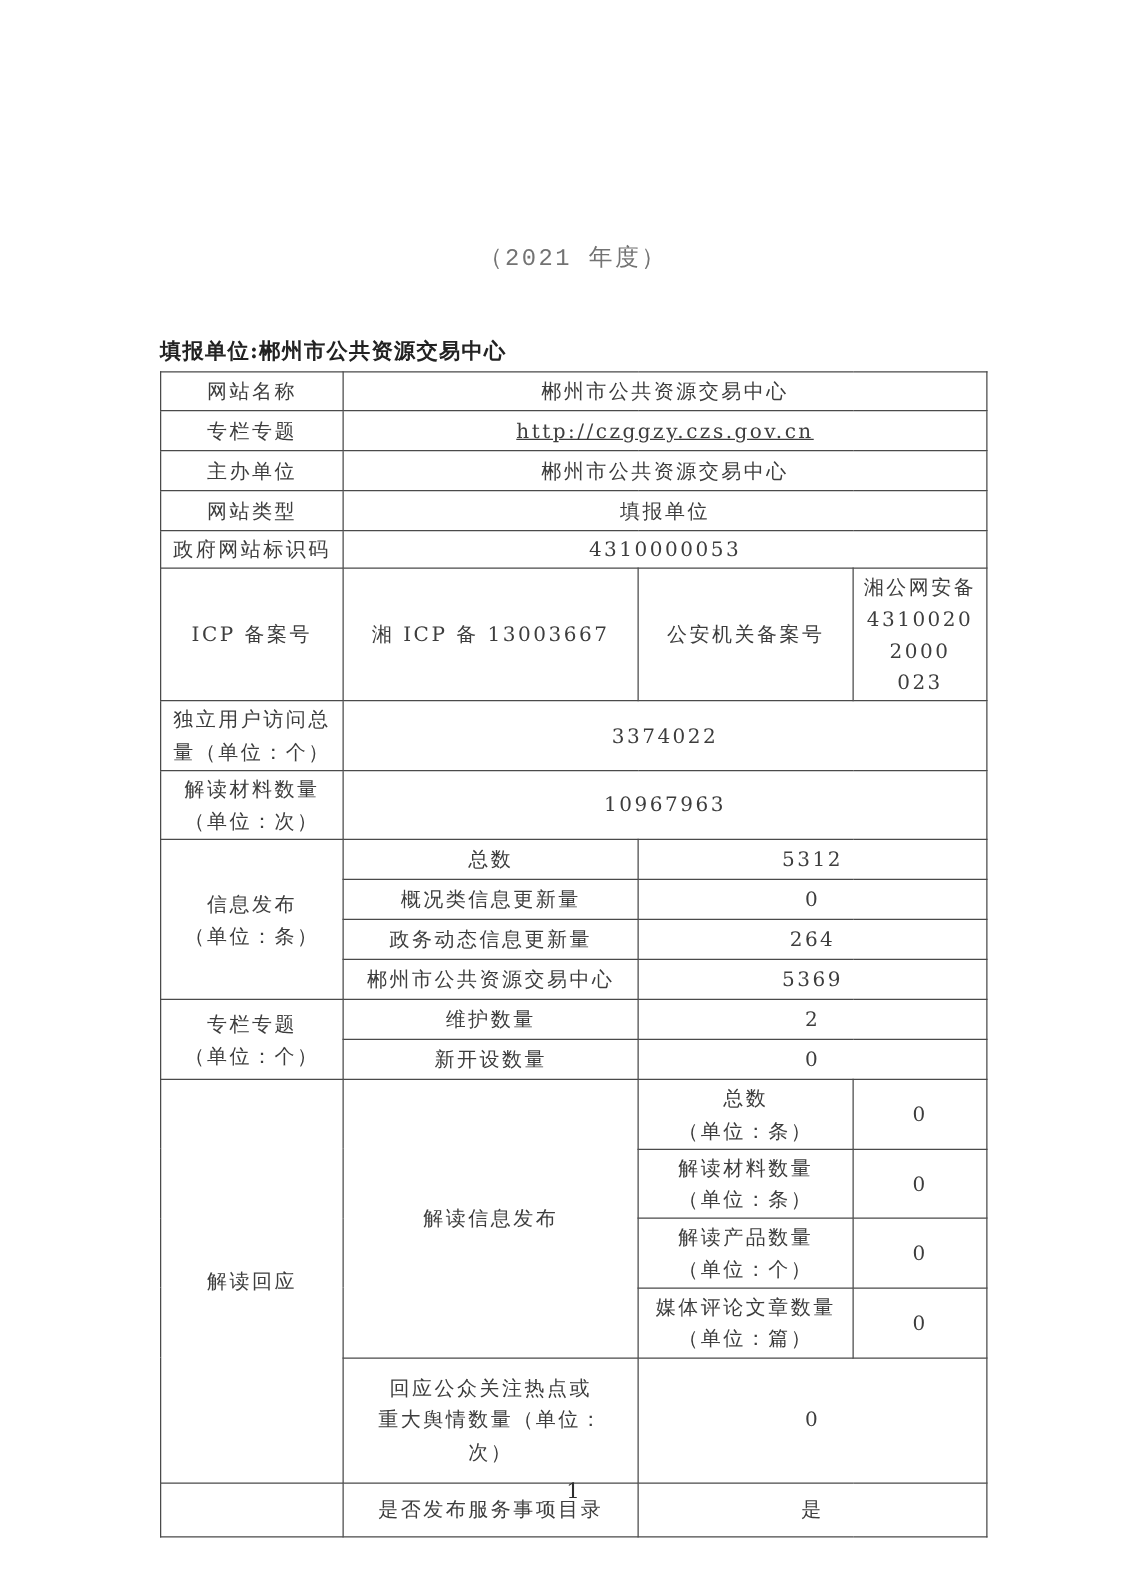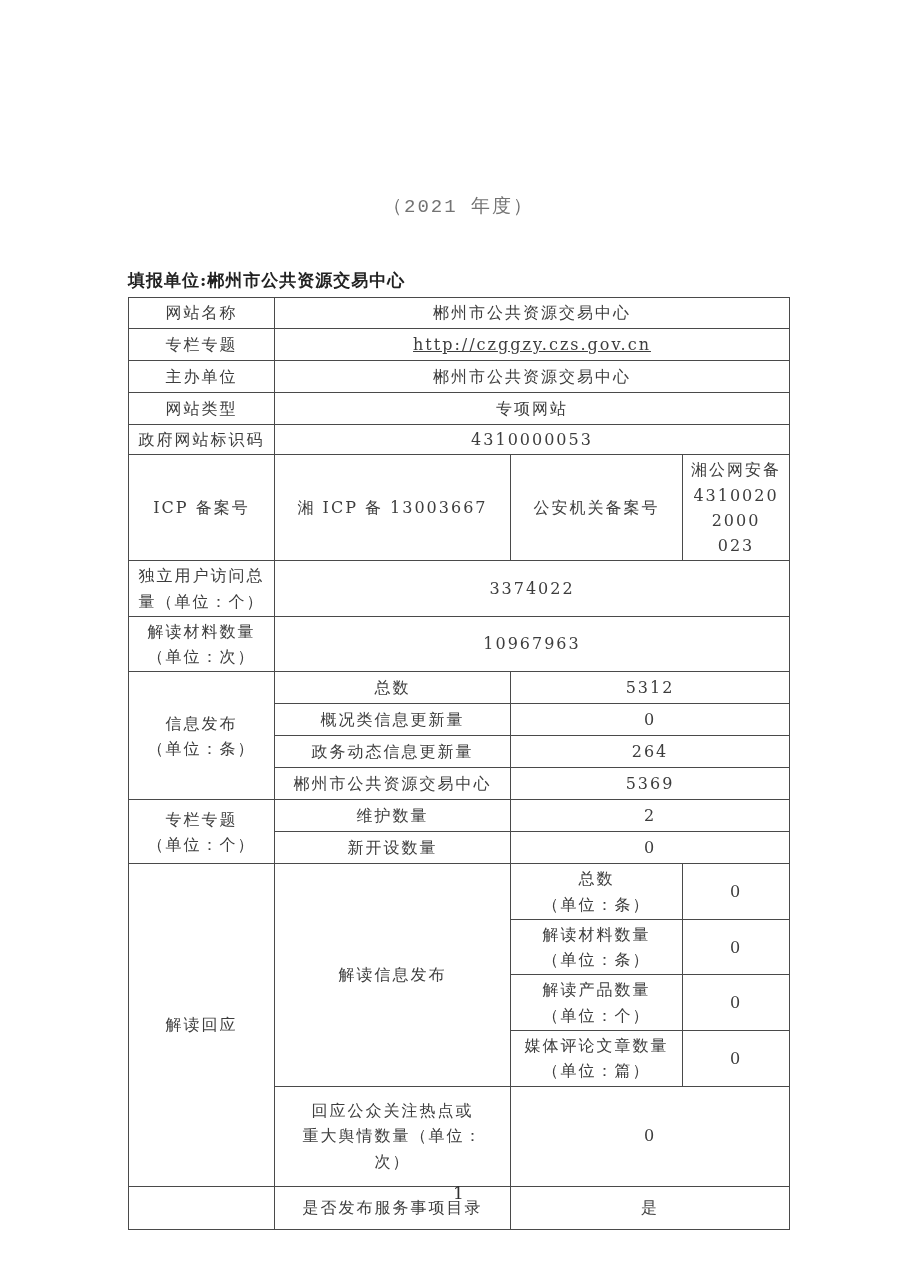--- a/index.html
+++ b/index.html
@@ -106,21 +106,21 @@
     <tr style="height:32px">
       <td>专栏专题</td>
       <td colspan="3" class="url-cell">http://czggzy.czs.gov.cn</td>
     </tr>
     <tr style="height:32px">
       <td>主办单位</td>
       <td colspan="3">郴州市公共资源交易中心</td>
     </tr>
     <tr style="height:32px">
       <td>网站类型</td>
-      <td colspan="3">专项网站</td>
+      <td colspan="3">填报单位</td>
     </tr>
     <tr style="height:28px">
       <td>政府网站标识码</td>
       <td colspan="3" class="num-cell">4310000053</td>
     </tr>
 
     <tr style="height:83px">
       <td>ICP 备案号</td>
       <td>湘 ICP 备 13003667</td>
       <td>公安机关备案号</td>

